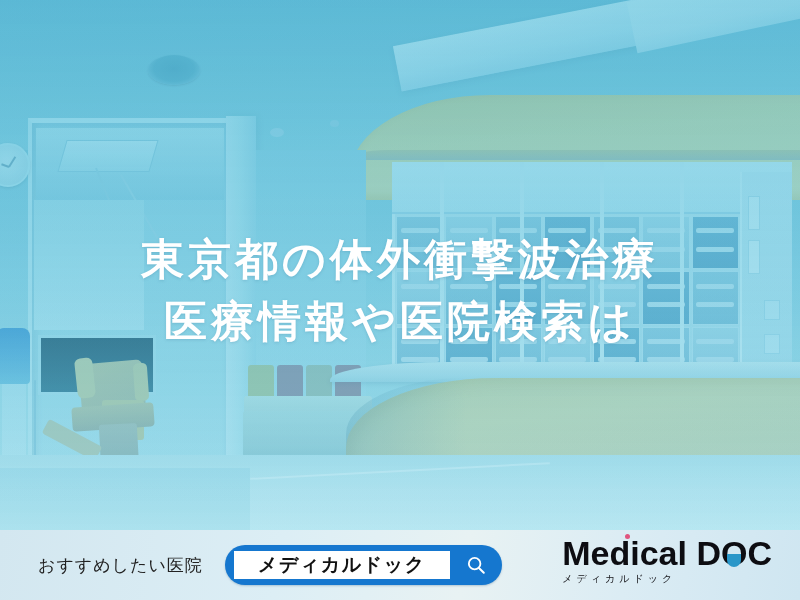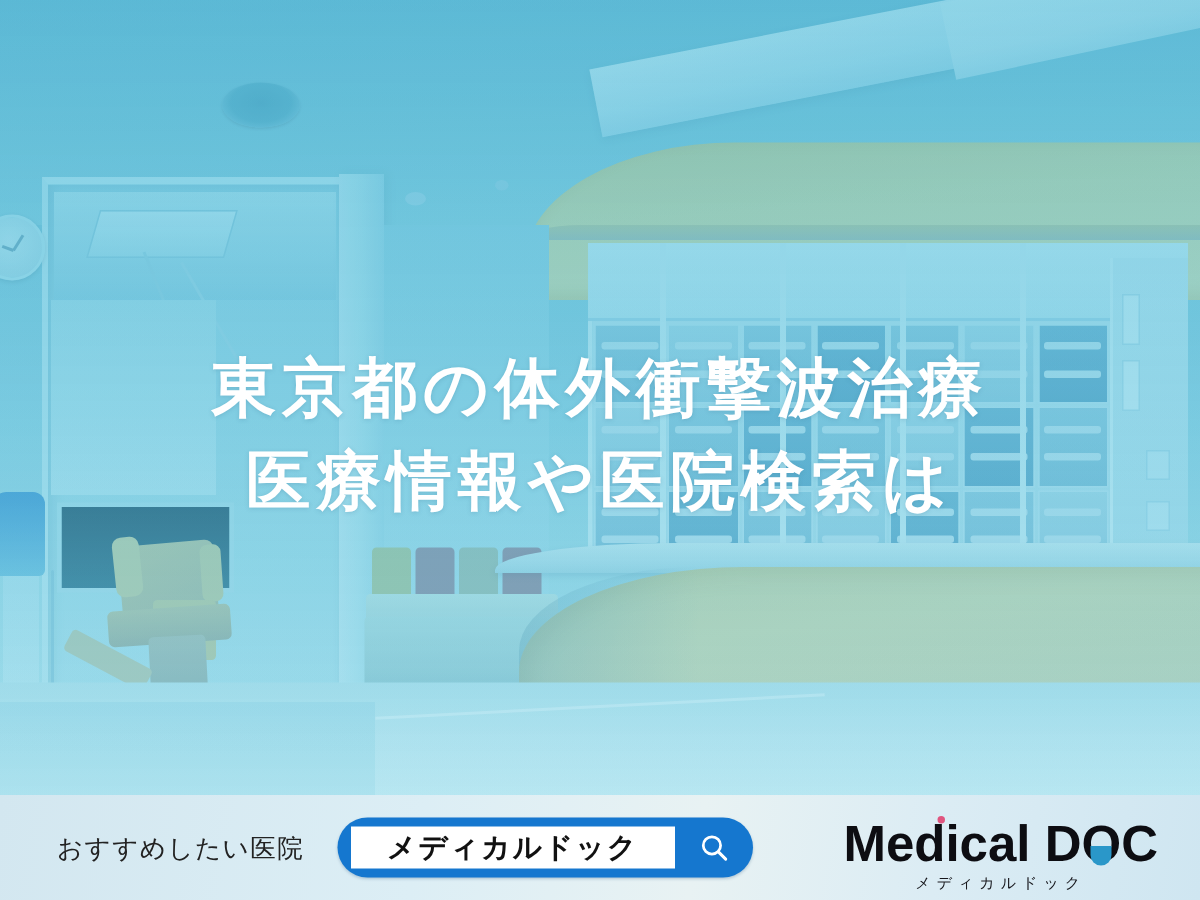--- a/index.html
+++ b/index.html
@@ -338,22 +338,22 @@
     background:#fff;
     display:flex; align-items:center; justify-content:center;
     font-size:19px; font-weight:bold; color:#111;
     letter-spacing:1.5px;
     font-family:"DejaVu Sans","Liberation Sans",sans-serif;
   }
   .search-icon-box {
     flex:1; display:flex; align-items:center; justify-content:center;
   }
   .logo-wrap {
-    position:absolute; right:28px; top:15px;
-    text-align:center;
+    position:absolute; right:28px; top:5px;
+    text-align:left;
   }
   .logo-main {
     position:relative;
     font-size:34px; font-weight:bold; color:#0d0d12;
     letter-spacing:0px; line-height:36px;
     font-family:"Liberation Sans","DejaVu Sans",sans-serif;
   }
   .logo-dot {
     position:absolute; left:63px; top:-1px;
     width:5px; height:5px; border-radius:50%;

